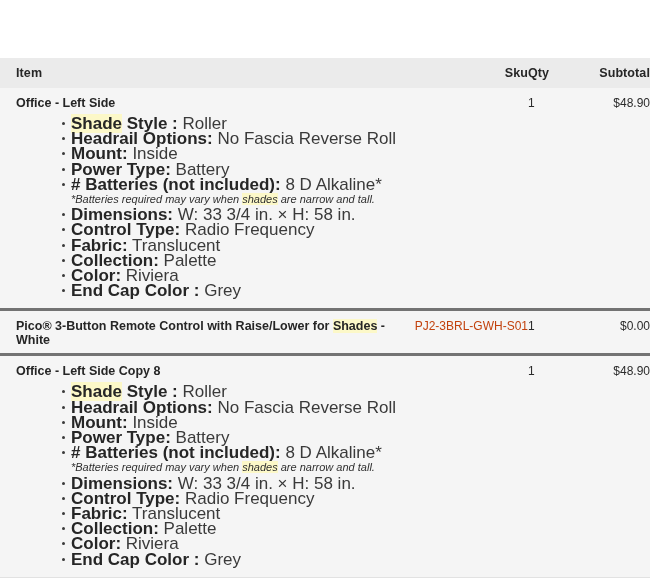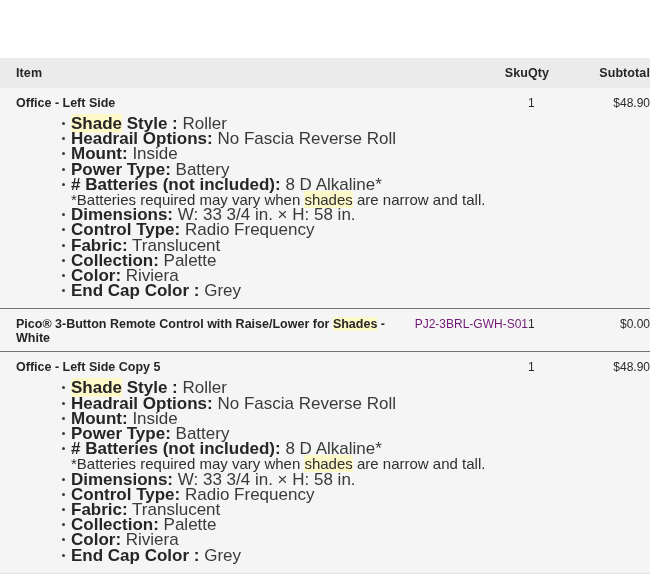--- a/index.html
+++ b/index.html
@@ -41,38 +41,38 @@
 
   
   .col-item    { width: 392px; flex: 0 0 392px; }
   .col-sku     { width: 120px; flex: 0 0 120px; text-align: right; }
   .col-qty     { width: 46px;  flex: 0 0 46px;  text-align: left; }
   .col-sub     { width: 76px;  flex: 0 0 76px;  text-align: right; }
 
   
   .row-block {
     background: #f5f5f5;
-    border-top: 1px solid #737373;
+    border-top: 3px solid #737373;
   }
   .row-block.first { border-top: none; }
 
   .row-main {
     display: flex;
     align-items: baseline;
     padding: 8px 16px 6px 16px;
     box-sizing: border-box;
   }
   .row-main .name {
     font-size: 12.5px;
     font-weight: bold;
     color: #262626;
   }
   .row-main .sku {
     font-size: 12px;
-    color: #701a75;
+    color: #c2410c;
   }
   .row-main .qty,
   .row-main .sub {
     font-size: 12px;
     color: #2b2b2b;
   }
 
   
   .opts {
     list-style: none;
@@ -95,21 +95,22 @@
     height: 3px;
     border-radius: 50%;
     background: #3a3a3a;
   }
   .opts li .lbl {
     font-weight: bold;
     color: #262626;
   }
   .opts li.note {
     padding-left: 9px;
-    font-size: 15px;
+    font-style: italic;
+    font-size: 11px;
     line-height: 15.2px;
     color: #2f2f2f;
   }
   .opts li.note::before { display: none; }
 
   mark.hl {
     background: #fcf8c8;
     color: inherit;
     padding: 0;
   }
@@ -178,21 +179,21 @@
       <div class="row-block">
         <div class="row-main">
           <div class="col-item name">Pico® 3-Button Remote Control with Raise/Lower for <mark class="hl">Shades</mark> - White</div>
           <div class="col-sku sku">PJ2-3BRL-GWH-S01</div>
           <div class="col-qty qty">1</div>
           <div class="col-sub sub">$0.00</div>
         </div>
       </div>
       <div class="row-block">
         <div class="row-main">
-          <div class="col-item name">Office - Left Side Copy 5</div>
+          <div class="col-item name">Office - Left Side Copy 8</div>
           <div class="col-sku sku"></div>
           <div class="col-qty qty">1</div>
           <div class="col-sub sub">$48.90</div>
         </div>
         <ul class="opts">
           <li><span class="lbl"><mark class="hl">Shade</mark> Style :</span> <span>Roller</span></li>
           <li><span class="lbl">Headrail Options:</span> <span>No Fascia Reverse Roll</span></li>
           <li><span class="lbl">Mount:</span> <span>Inside</span></li>
           <li><span class="lbl">Power Type:</span> <span>Battery</span></li>
           <li><span class="lbl"># Batteries (not included):</span> <span>8 D Alkaline*</span></li>

